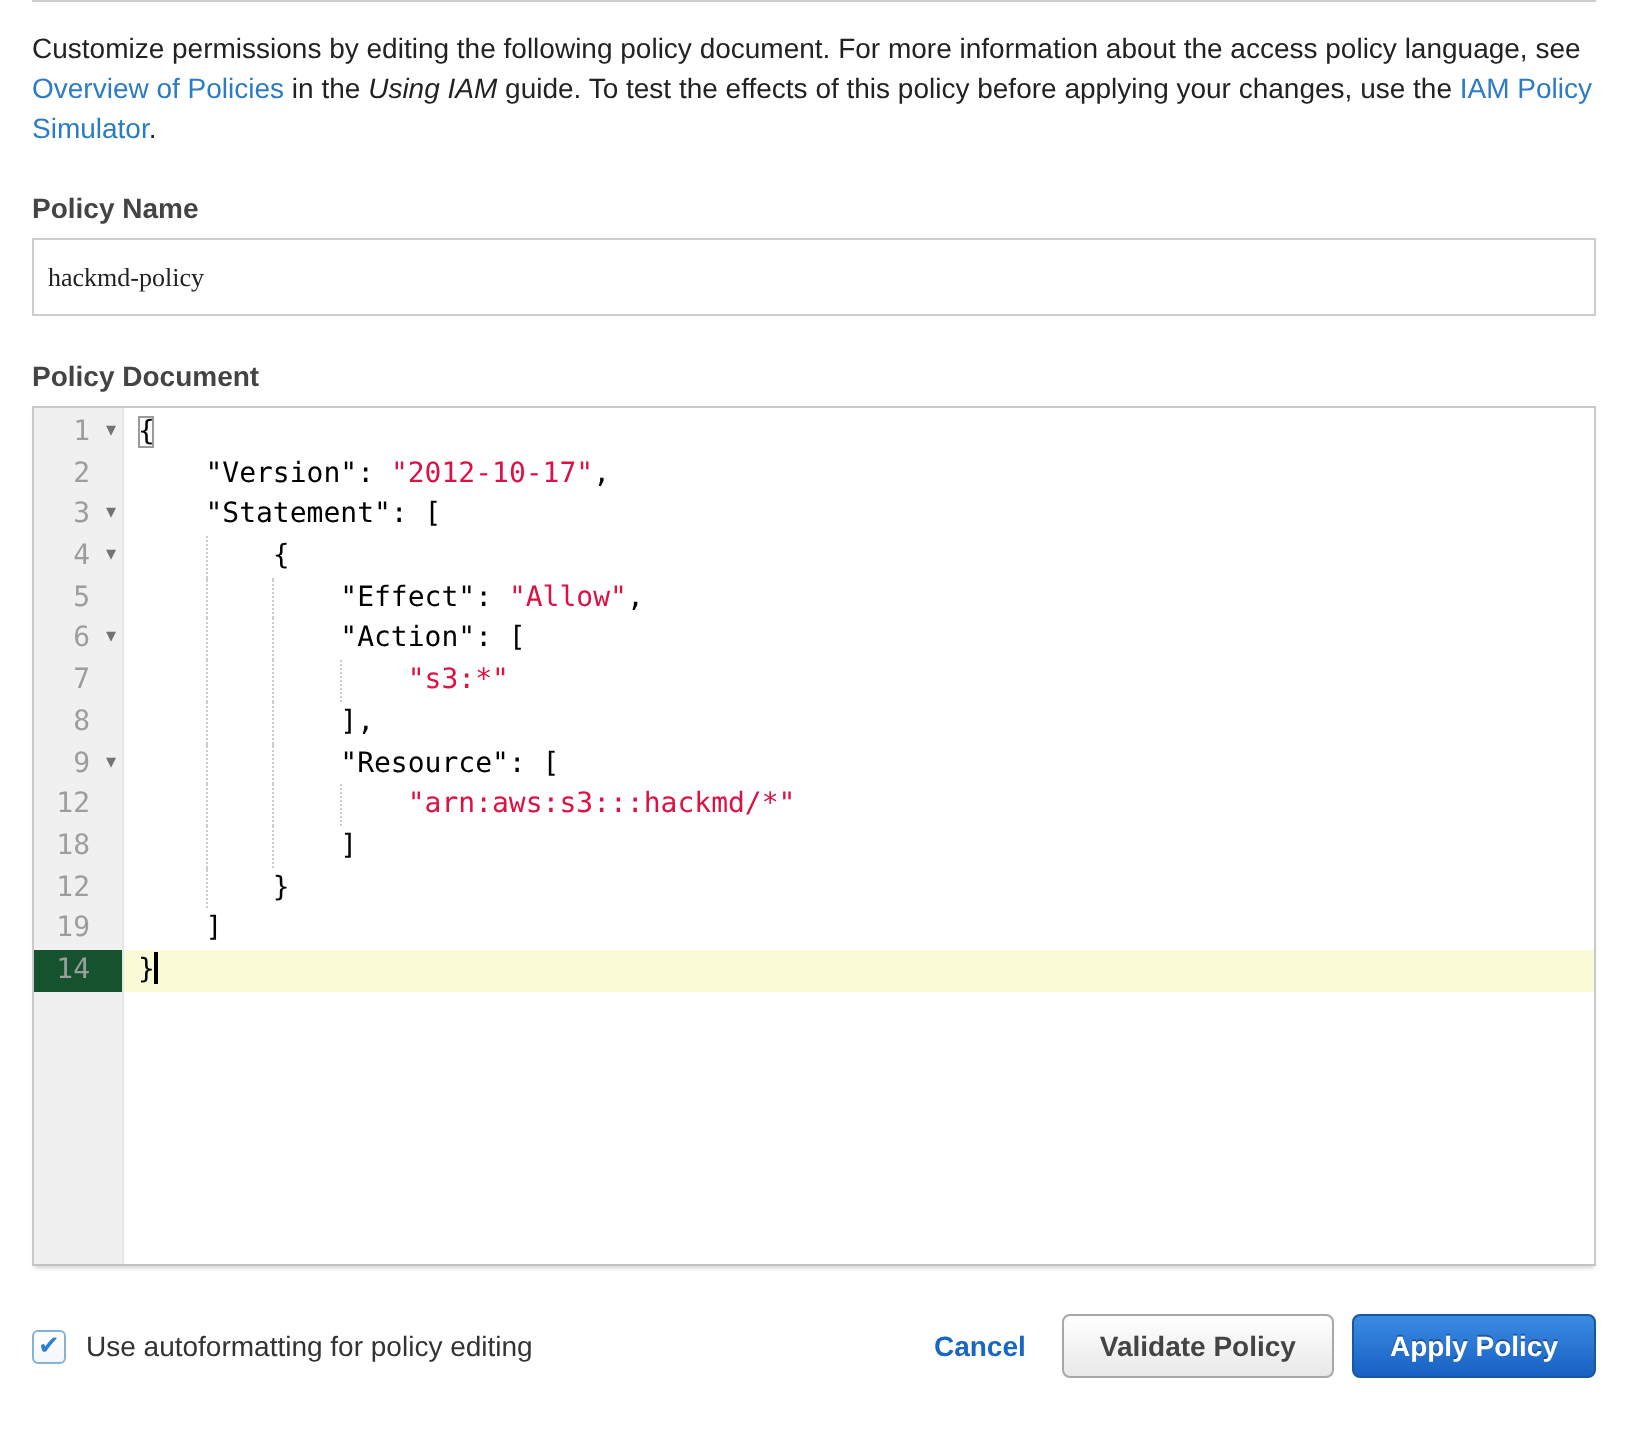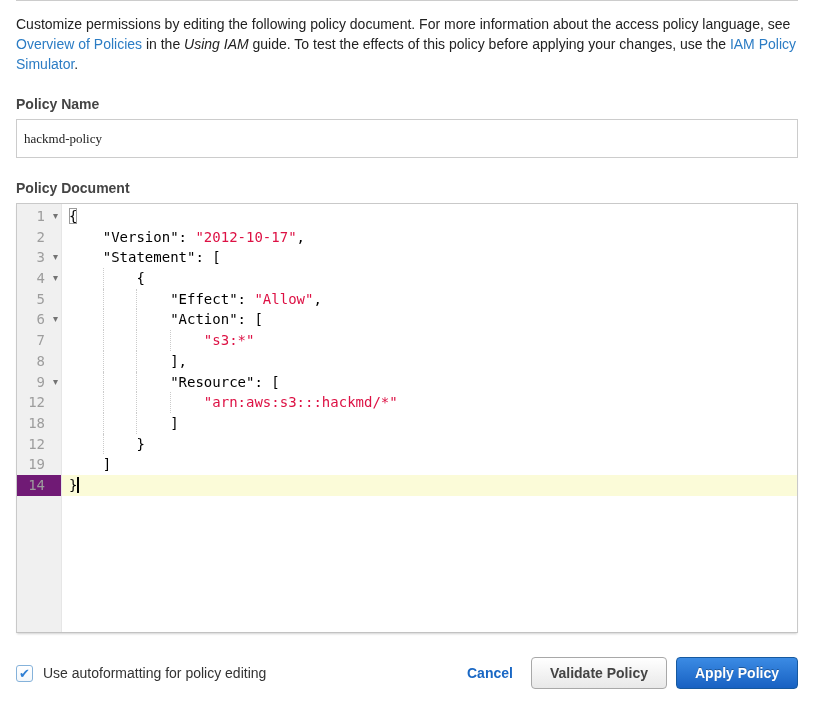--- a/index.html
+++ b/index.html
@@ -85,21 +85,21 @@
   }
   .gutter-cell {
     height: 20.7px;
     line-height: 20.7px;
     text-align: right;
     padding-right: 16px;
     color: #9d9d9d;
     position: relative;
     font-size: 14px;
   }
-  .gutter-cell.active { background: #701a75; }
+  .gutter-cell.active { background: #14532d; }
   .fold-arrow {
     position: absolute;
     right: 3px;
     top: 0;
     line-height: 20.7px;
     font-size: 10px;
     color: #737373;
     cursor: pointer;
     font-family: "DejaVu Sans", sans-serif;
   }

